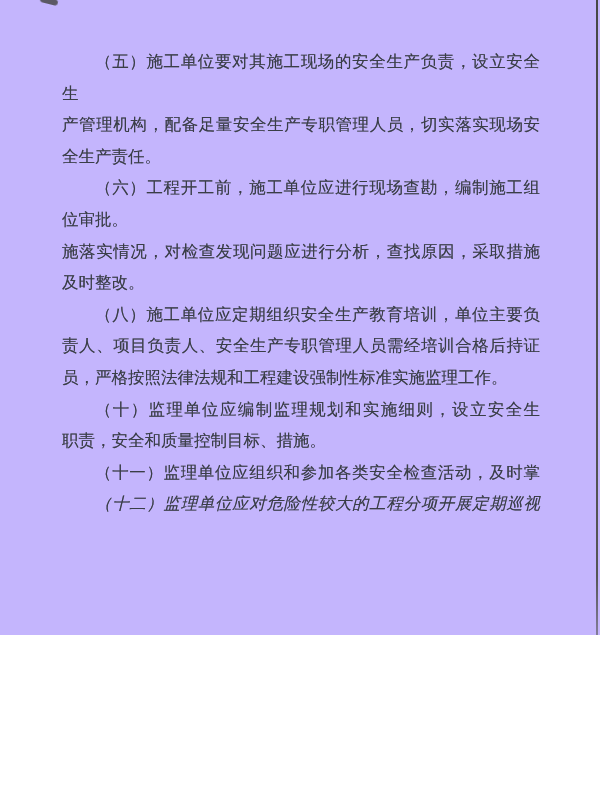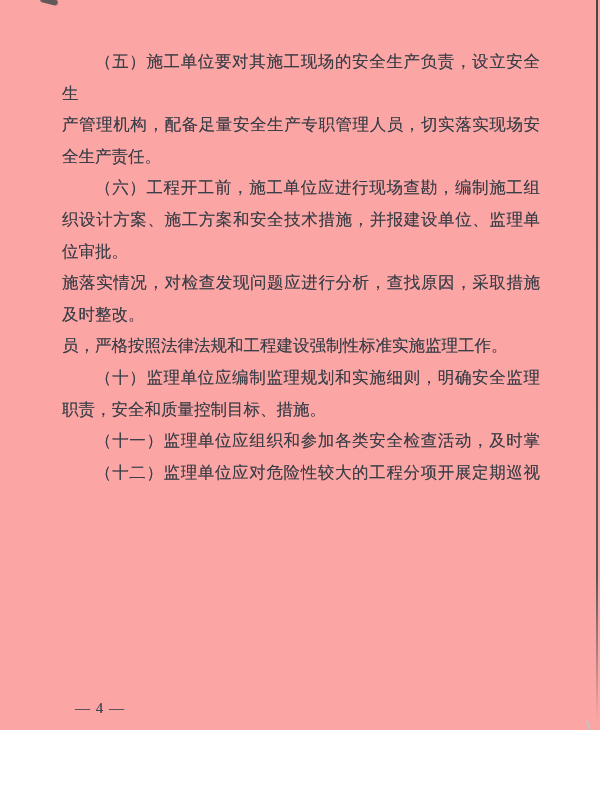--- a/index.html
+++ b/index.html
@@ -1,39 +1,39 @@
 <!DOCTYPE html>
 <html><head>
 <meta charset="utf-8">
 <style>
   html,body{margin:0;padding:0;background:#ffffff;}
   .page{
     position:relative;
-    width:600px;height:730px;
-    background:#fca5a5;
+    width:600px;height:635px;
+    background:#c4b5fd;
     overflow:hidden;
     font-family:"Liberation Serif","DejaVu Serif",serif;
   }
   
   .doc-body{
     position:absolute;
     left:62px;top:46px;width:478px;
     font-size:16.5px;
     line-height:31.6px;
     color:#3a3e47;
     text-shadow:0 0 0.5px rgba(58,62,71,.55);
   }
   .paragraph{margin:0;}
   .line{
     text-align:justify;
     text-align-last:justify;
   }
   .line.indent{text-indent:2em;}
   .line.last{text-align-last:left;}
-  .line.last.full{text-align-last:justify;}
+  .line.last.full{text-align-last:justify;font-style:italic;}
   
   .page-number{
     position:absolute;
     left:75px;top:700px;
     font-size:15px;
     letter-spacing:1px;
     color:#3d4250;
     text-shadow:0 0 0.5px rgba(61,66,80,.5);
   }
   
@@ -72,34 +72,35 @@
   <div class="corner-diagonal"></div>
 
   <div class="doc-body">
       <div class="paragraph">
         <div class="line indent">（五）施工单位要对其施工现场的安全生产负责，设立安全生</div>
         <div class="line">产管理机构，配备足量安全生产专职管理人员，切实落实现场安</div>
         <div class="line last">全生产责任。</div>
       </div>
       <div class="paragraph">
         <div class="line indent">（六）工程开工前，施工单位应进行现场查勘，编制施工组</div>
-        <div class="line">织设计方案、施工方案和安全技术措施，并报建设单位、监理单</div>
         <div class="line last">位审批。</div>
       </div>
       <div class="paragraph">
         <div class="line">施落实情况，对检查发现问题应进行分析，查找原因，采取措施</div>
         <div class="line last">及时整改。</div>
       </div>
       <div class="paragraph">
+        <div class="line indent">（八）施工单位应定期组织安全生产教育培训，单位主要负</div>
+        <div class="line">责人、项目负责人、安全生产专职管理人员需经培训合格后持证</div>
       </div>
       <div class="paragraph">
         <div class="line last">员，严格按照法律法规和工程建设强制性标准实施监理工作。</div>
       </div>
       <div class="paragraph">
-        <div class="line indent">（十）监理单位应编制监理规划和实施细则，明确安全监理</div>
+        <div class="line indent">（十）监理单位应编制监理规划和实施细则，设立安全生</div>
         <div class="line last">职责，安全和质量控制目标、措施。</div>
       </div>
       <div class="paragraph">
         <div class="line indent">（十一）监理单位应组织和参加各类安全检查活动，及时掌</div>
       </div>
       <div class="paragraph">
         <div class="line indent last full">（十二）监理单位应对危险性较大的工程分项开展定期巡视</div>
       </div>
     </div>
 

